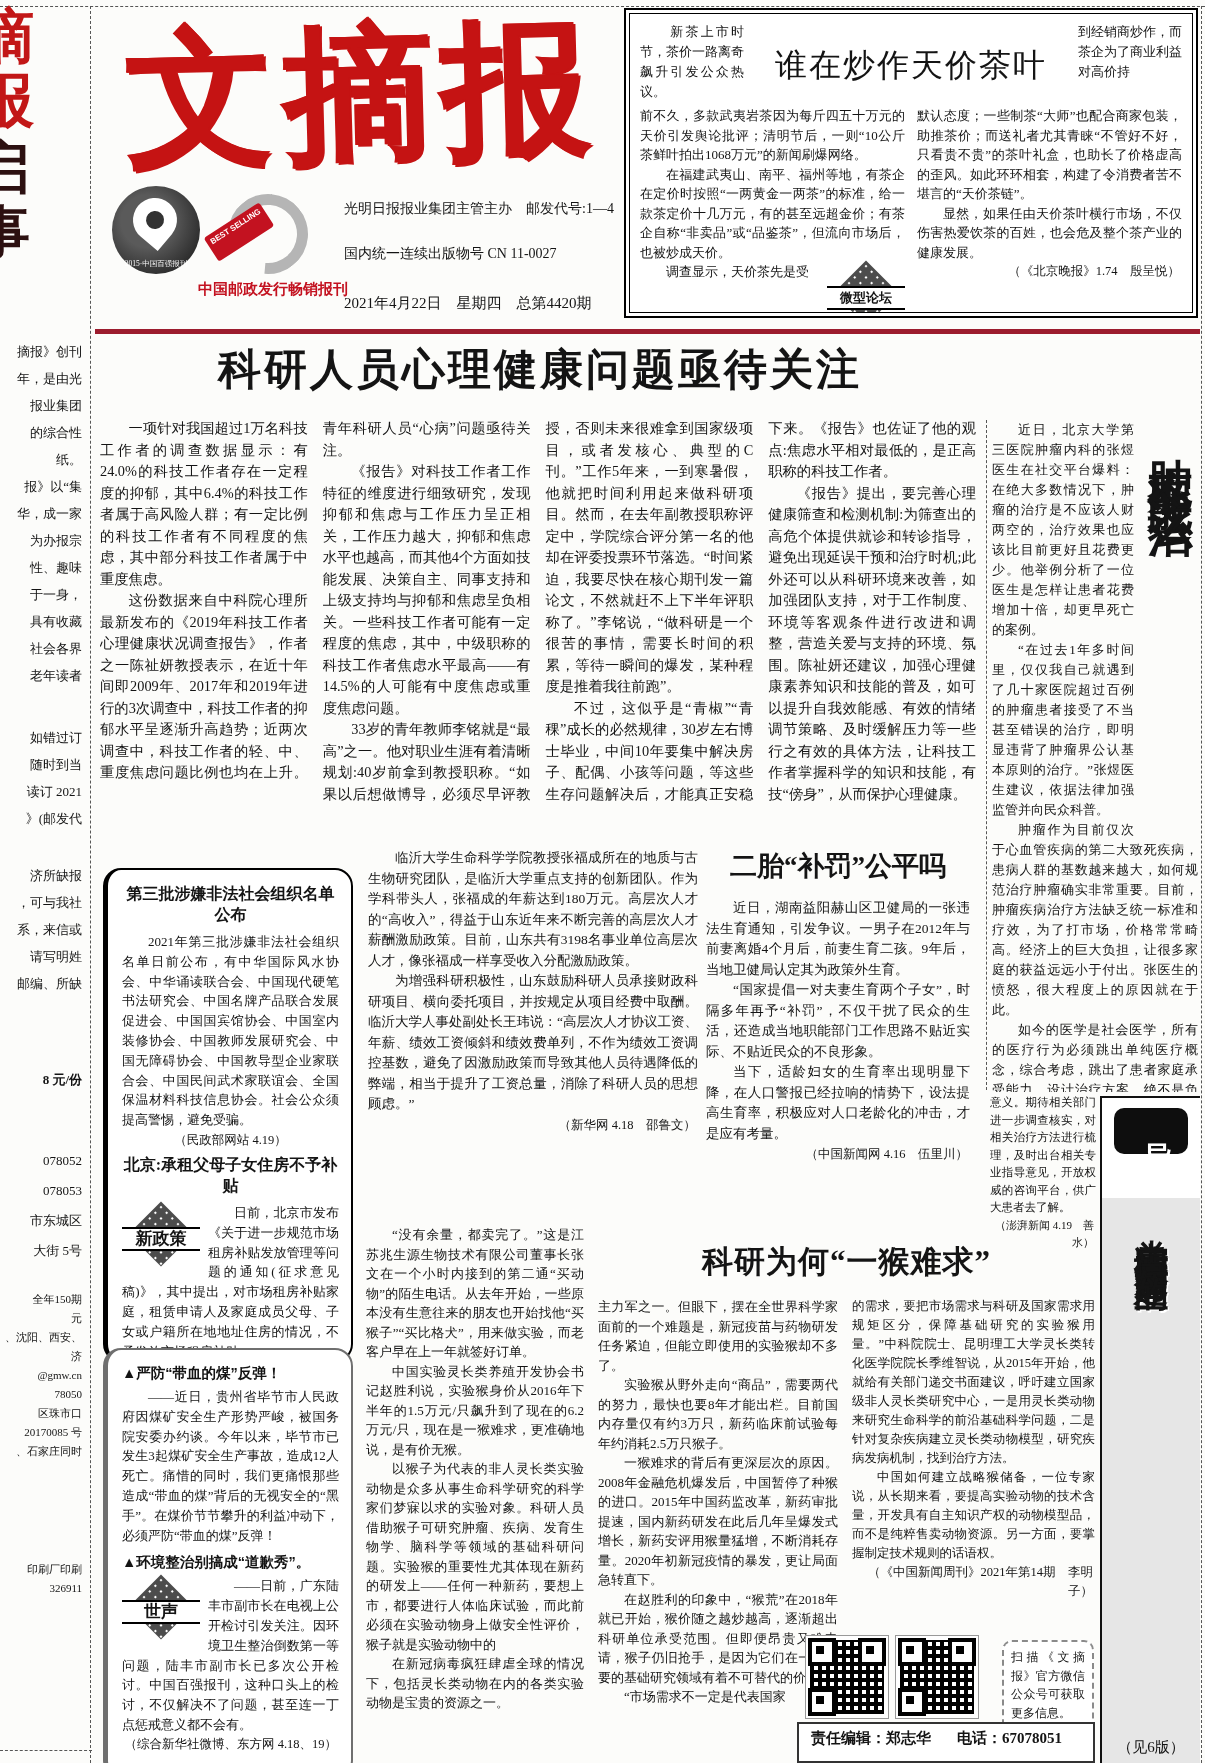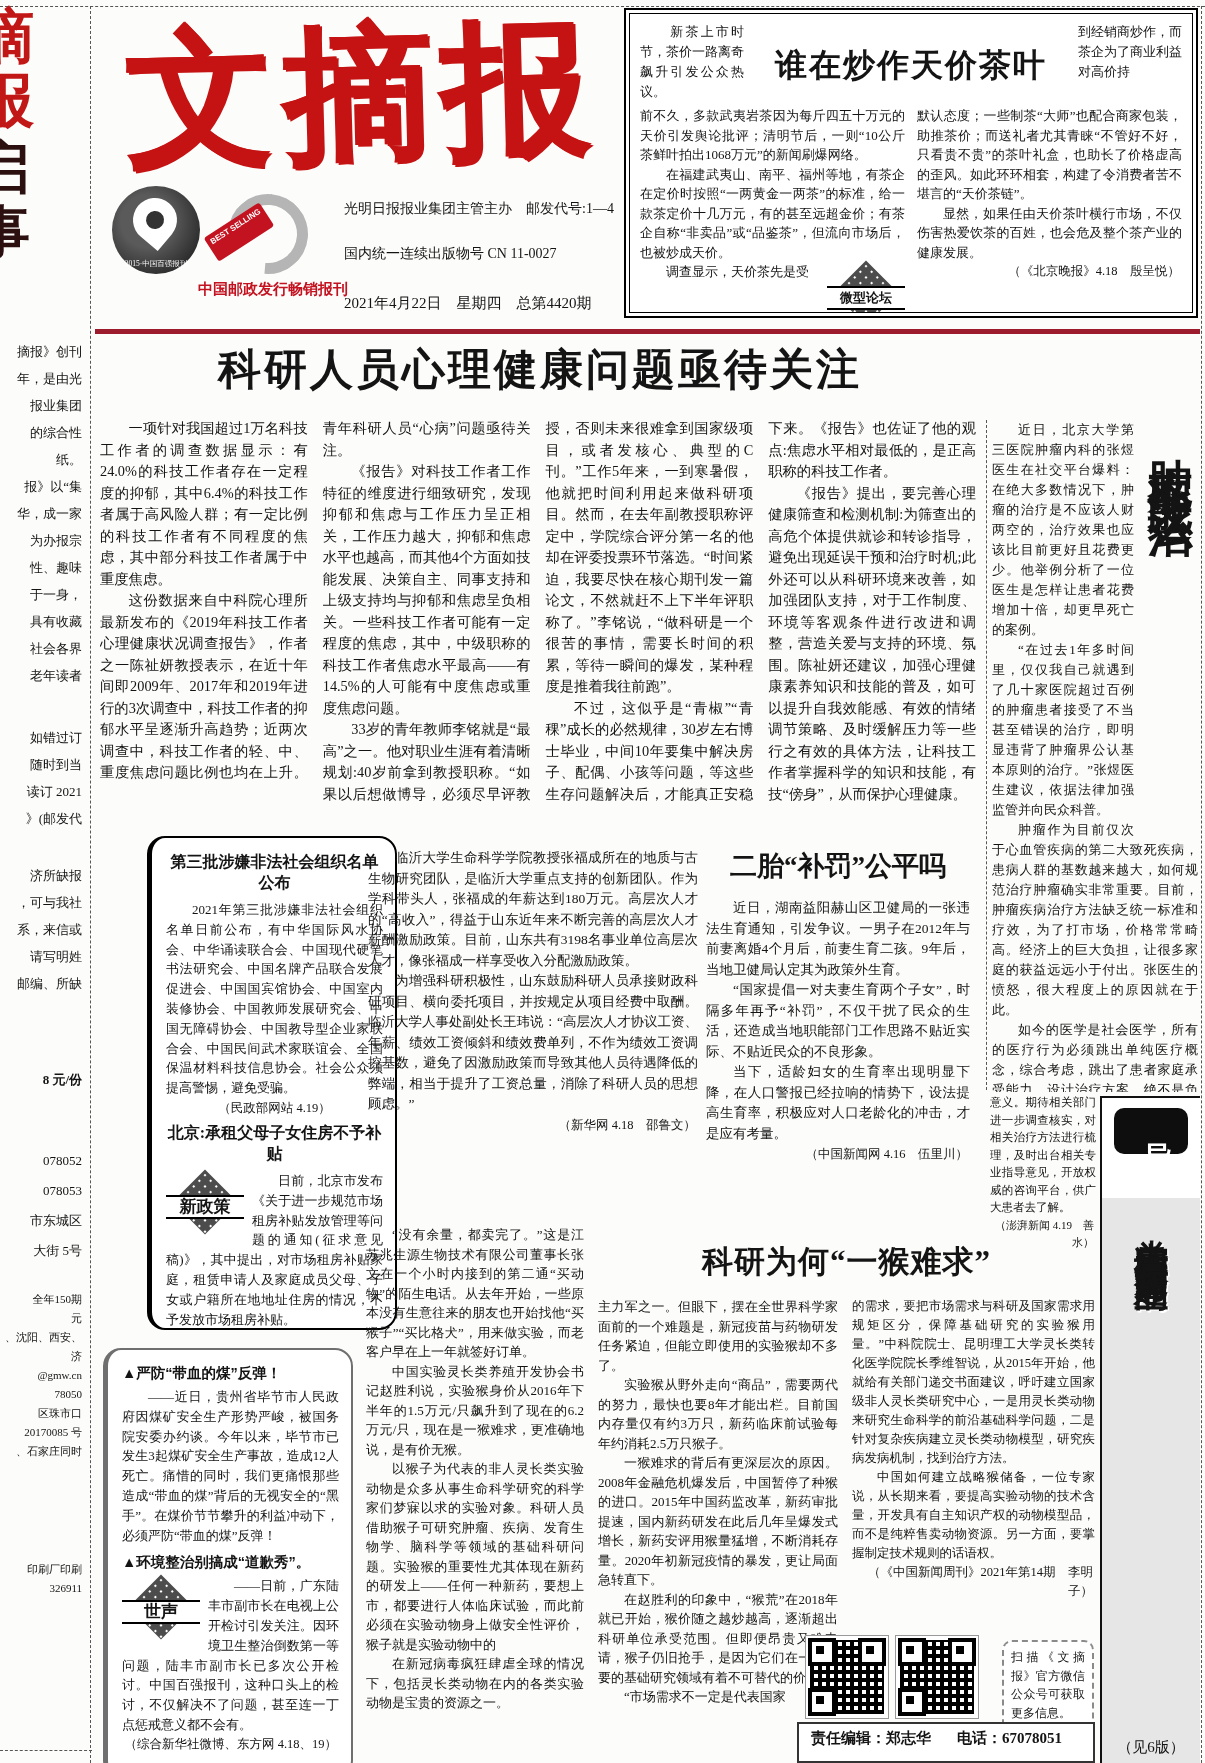--- a/index.html
+++ b/index.html
@@ -36,21 +36,21 @@
      border-radius:50%;border-left-color:transparent;transform:rotate(-40deg);}
   .logo2 .ribbon{position:absolute;left:0;top:28px;width:66px;height:26px;background:#c31220;
      transform:rotate(-33deg);border-radius:3px;color:#fff;font-size:8px;font-weight:bold;
      text-align:center;line-height:12px;padding-top:2px;}
   .logo2cap{left:198px;top:280px;width:124px;color:#c31220;font-weight:bold;font-size:15px;text-align:center;white-space:nowrap;}
   
   #tea-box{left:624px;top:8px;width:574px;height:310px;border:2px solid #000;background:#fff;}
   #tea-box .inner{position:absolute;inset:3px;border:1px solid #000;padding:8px 10px;overflow:hidden;}
   .tea-top{display:flex;}
   .tea-side{width:104px;font-size:13px;line-height:20px;}
-  #tea-title{flex:1;font-size:32px;font-weight:700;text-align:center;padding-top:22px;letter-spacing:2px;}
+  #tea-title{flex:1;font-size:32px;font-weight:400;text-align:center;padding-top:22px;letter-spacing:2px;}
   .tea-cols{display:flex;margin-top:4px;}
   .tea-col{flex:1;font-size:13px;line-height:19.5px;}
   .tea-col.l{margin-right:12px;}
   
   .badge{position:relative;width:78px;height:66px;}
   .badge .dia{position:absolute;left:16px;top:4px;width:46px;height:46px;transform:rotate(45deg);
      background-color:#4c4c4c;background-image:radial-gradient(#fff 1px,transparent 1.6px);background-size:8px 8px;}
   .badge .lbl{position:absolute;top:20px;left:0;right:0;background:#fff;border-top:2px solid #000;
      border-bottom:2px solid #000;text-align:center;font-weight:bold;}
   .fl{float:left;margin:4px 8px 2px 0;}
@@ -63,21 +63,21 @@
      font-size:14.3px;line-height:21.5px;overflow:hidden;}
   #main-divider{left:986px;top:420px;height:670px;}
   
   #tumor{left:992px;top:420px;width:206px;height:672px;font-size:13px;line-height:20px;overflow:hidden;}
   #tumor-title{float:right;writing-mode:vertical-rl;font-size:45px;line-height:56px;font-weight:900;
      height:392px;margin:2px 0 10px 8px;letter-spacing:9px;}
   #tumor-tail{left:990px;top:1094px;width:106px;height:214px;font-size:11.5px;line-height:17.5px;overflow:hidden;}
   #tumor-tail .byline{font-size:11px;}
   
   .rbox{border:2px solid #000;border-left-width:5px;border-radius:18px;background:#fff;padding:12px 12px 8px 14px;overflow:hidden;}
-  #org-box{left:103px;top:836px;width:250px;height:494px;margin-left:44px;}
+  #org-box{left:103px;top:868px;width:250px;height:494px;}
   #voices-box{left:103px;top:1348px;width:250px;height:430px;border-color:#6f6f6f;}
   .boxtitle{font-weight:bold;font-size:16px;text-align:center;margin:2px 0 6px;}
   .boxbody{font-size:13px;line-height:19.8px;}
   .boxby{text-align:center;font-size:12.5px;margin:2px 0 6px;}
   .vtitle2{font-weight:bold;font-size:14.5px;margin:2px 0 4px;font-family:"Liberation Sans","DejaVu Sans",sans-serif;}
   
   #shandong{left:368px;top:848px;width:330px;}
   #shandong h3{font-size:23px;font-weight:800;text-align:center;margin:0 0 12px;letter-spacing:0.5px;}
   #shandong .txt,#ertai .txt{font-size:13.5px;line-height:20.5px;}
   #ertai{left:706px;top:848px;width:264px;}
@@ -208,21 +208,21 @@
           <div class="badge fr">
             <div class="dia"></div>
             <div class="lbl" style="font-size:13px;">微型论坛</div>
 
           </div>
           <p class="indent">调查显示，天价茶先是受</p>
         </div>
         <div class="tea-col just">
           <p>默认态度；一些制茶“大师”也配合商家包装，助推茶价；而送礼者尤其青睐“不管好不好，只看贵不贵”的茶叶礼盒，也助长了价格虚高的歪风。如此环环相套，构建了令消费者苦不堪言的“天价茶链”。</p>
           <p class="indent">显然，如果任由天价茶叶横行市场，不仅伤害热爱饮茶的百姓，也会危及整个茶产业的健康发展。</p>
-          <p class="byline">（《北京晚报》4.18　殷呈悦）</p>
+          <p class="byline">（《北京晚报》1.74　殷呈悦）</p>
         </div>
       </div>
     </div>
   </div>
 
   <div id="red-rule" class="abs"></div>
 
   <div id="main-title" class="abs sans">科研人员心理健康问题亟待关注</div>
   <div id="main-body" class="abs just">
     <p class="indent">一项针对我国超过1万名科技工作者的调查数据显示：有24.0%的科技工作者存在一定程度的抑郁，其中6.4%的科技工作者属于高风险人群；有一定比例的科技工作者有不同程度的焦虑，其中部分科技工作者属于中重度焦虑。</p>

